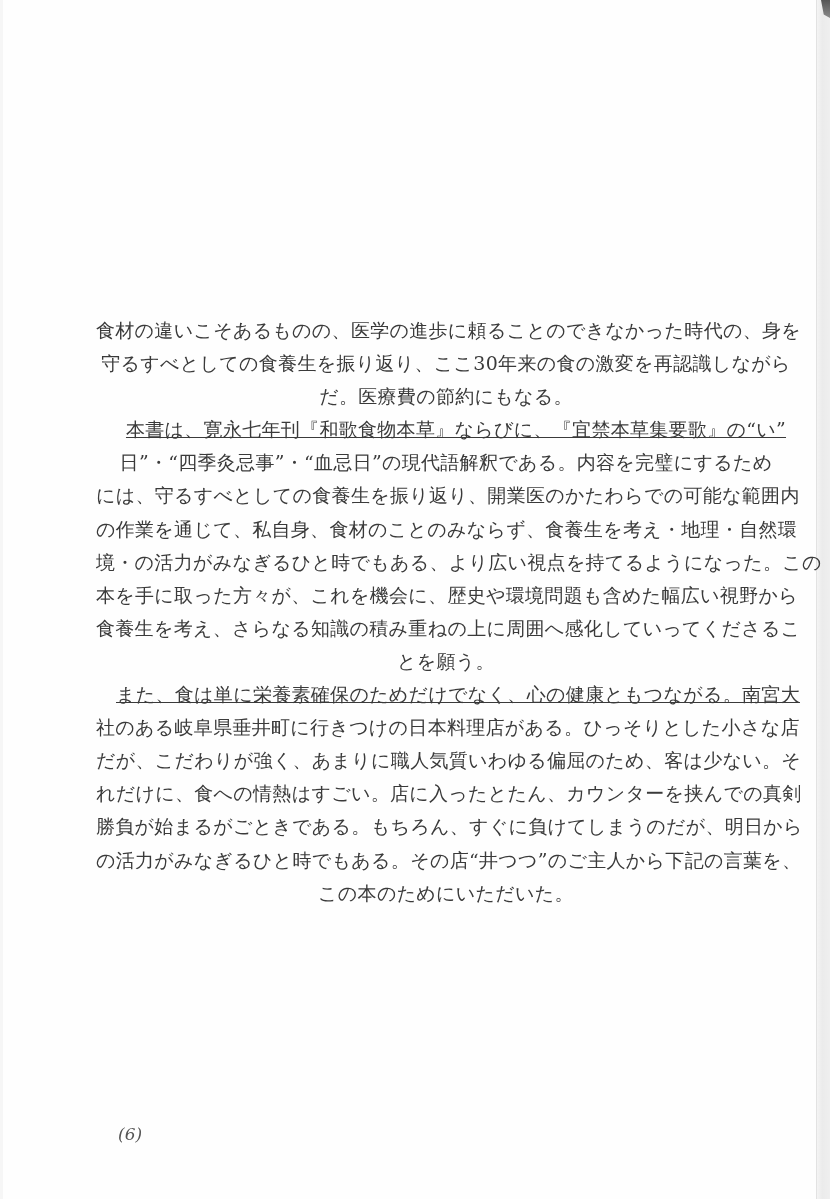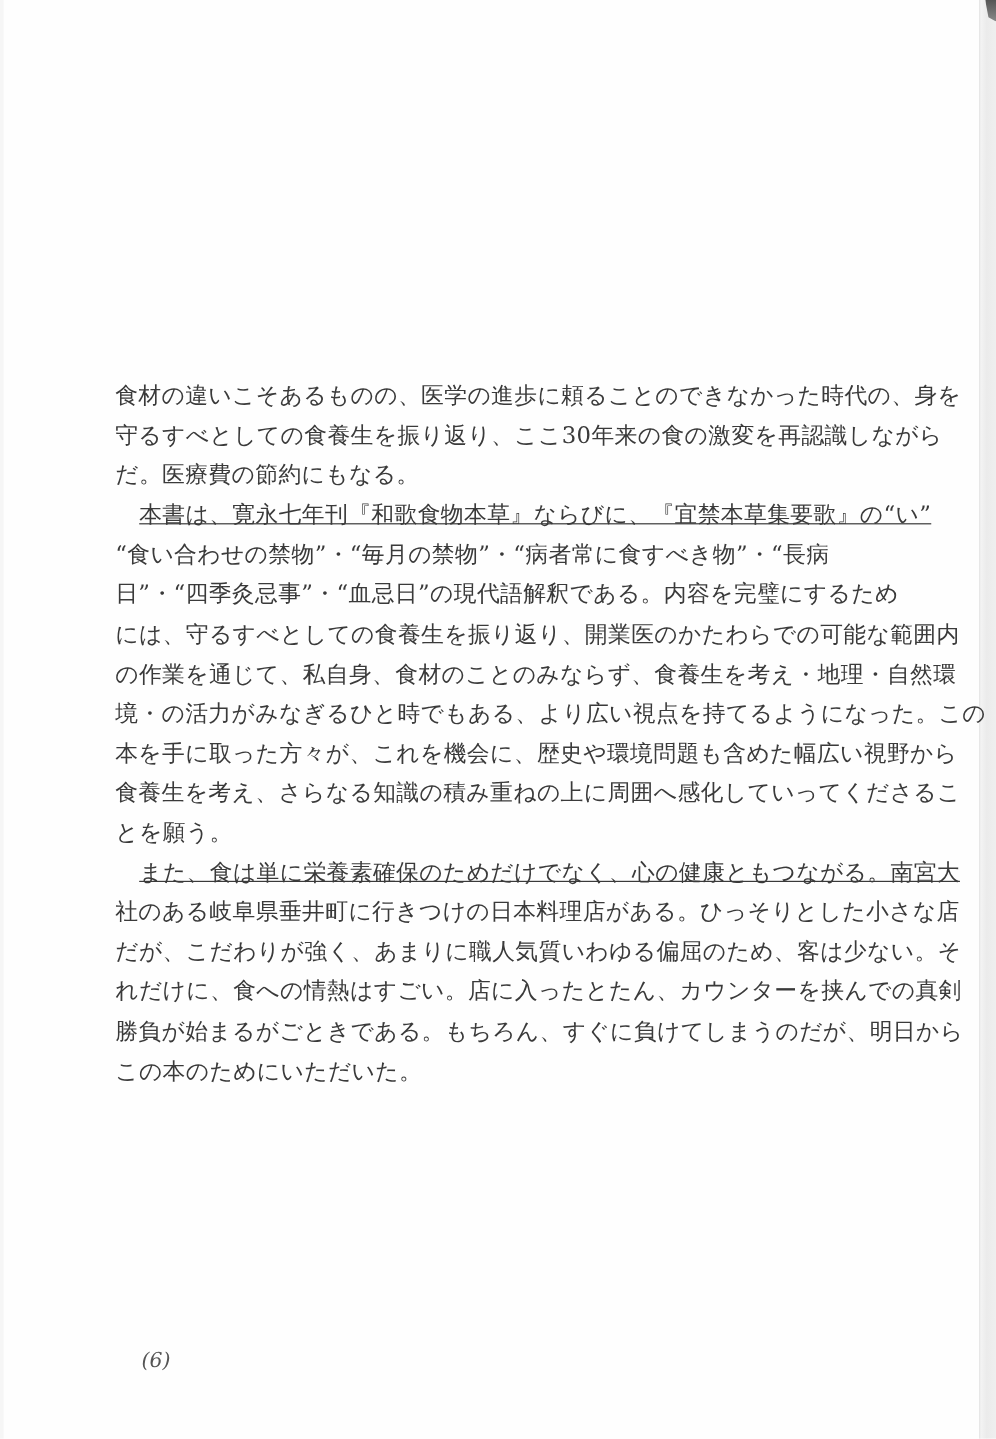--- a/index.html
+++ b/index.html
@@ -44,20 +44,21 @@
       position: absolute;
       top: 0; left: 0;
       width: 3px; height: 1199px;
       background: #f6f6f6;
     }
     .body-text {
       position: absolute;
       left: 96px;
       top: 314px;
       width: 700px;
+      text-align: center;
     }
     .line {
       display: block;
       height: 33.1px;
       line-height: 33.1px;
       font-size: 19px;
       letter-spacing: 0.3px;
       white-space: nowrap;
       color: #3a3a3a;
     }
@@ -86,34 +87,34 @@
   <div class="body-text">
 
     <div>
       <span class="line">食材の違いこそあるものの、医学の進歩に頼ることのできなかった時代の、身を</span>
       <span class="line">守るすべとしての食養生を振り返り、ここ30年来の食の激変を再認識しながら</span>
       <span class="line">だ。医療費の節約にもなる。</span>
     </div>
 
     <div>
       <span class="line indent">本書は、寛永七年刊『和歌食物本草』ならびに、『宜禁本草集要歌』の“い”</span>
-      <span class="line">“食い合わせの禁物”・“毎月の禁物”・“病者常に食すべき物”・“長病</span>
       <span class="line">日”・“四季灸忌事”・“血忌日”の現代語解釈である。内容を完璧にするため</span>
       <span class="line">には、守るすべとしての食養生を振り返り、開業医のかたわらでの可能な範囲内</span>
       <span class="line">の作業を通じて、私自身、食材のことのみならず、食養生を考え・地理・自然環</span>
       <span class="line">境・の活力がみなぎるひと時でもある、より広い視点を持てるようになった。この</span>
       <span class="line">本を手に取った方々が、これを機会に、歴史や環境問題も含めた幅広い視野から</span>
       <span class="line">食養生を考え、さらなる知識の積み重ねの上に周囲へ感化していってくださるこ</span>
       <span class="line">とを願う。</span>
     </div>
 
     <div>
       <span class="line indent">また、食は単に栄養素確保のためだけでなく、心の健康ともつながる。南宮大</span>
       <span class="line">社のある岐阜県垂井町に行きつけの日本料理店がある。ひっそりとした小さな店</span>
       <span class="line">だが、こだわりが強く、あまりに職人気質いわゆる偏屈のため、客は少ない。そ</span>
       <span class="line">れだけに、食への情熱はすごい。店に入ったとたん、カウンターを挟んでの真剣</span>
       <span class="line">勝負が始まるがごときである。もちろん、すぐに負けてしまうのだが、明日から</span>
+      <span class="line">の活力がみなぎるひと時でもある。その店“井つつ”のご主人から下記の言葉を、</span>
       <span class="line">この本のためにいただいた。</span>
     </div>
   </div>
 
   <div class="page-number">(6)</div>
 </div>
 
 </body></html>

